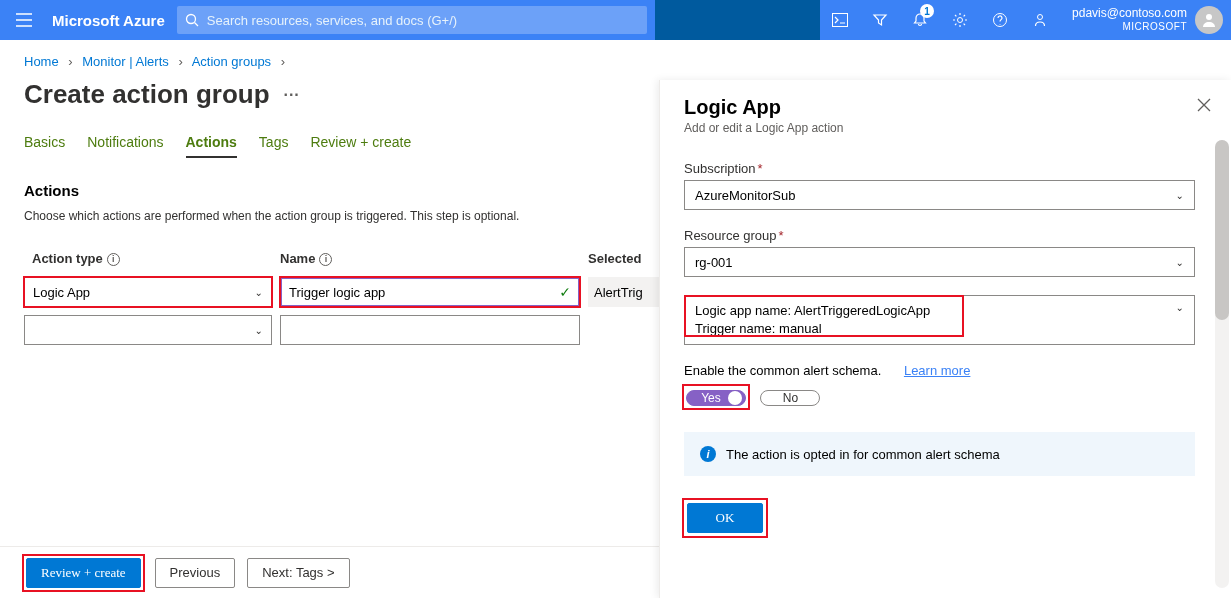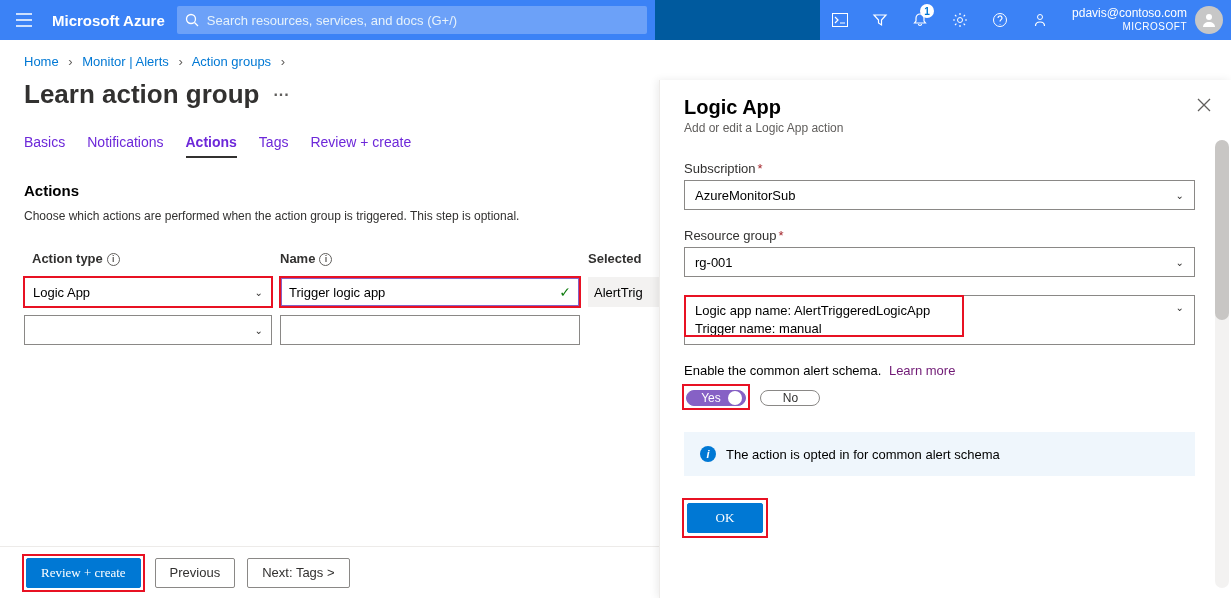--- a/index.html
+++ b/index.html
@@ -27,21 +27,21 @@
 
 .content { position: absolute; top: 40px; left: 0; right: 0; bottom: 0; }
 .breadcrumb { padding: 14px 24px 6px; font-size: 13px; color: #0078d4; }
 .breadcrumb a { color: #0078d4; text-decoration: none; }
 .breadcrumb .sep { color: #605e5c; padding: 0 6px; }
 .heading { padding: 4px 24px 18px; font-size: 26px; font-weight: 600; color: #323130; display:flex; align-items:center; gap:14px;}
 .heading .dots { color:#605e5c; font-size:16px; cursor:pointer;}
 
 
 .tabs { display: flex; gap: 22px; padding: 0 24px; border-bottom: none; margin-bottom: 24px; }
-.tab { font-size: 14px; color: #6d28d9; padding: 6px 0; cursor: pointer; }
+.tab { font-size: 14px; color: #4d7c0f; padding: 6px 0; cursor: pointer; }
 .tab.active { font-weight: 600; border-bottom: 2px solid #323130; }
 
 .section-title { font-size: 15px; font-weight: 600; padding: 0 24px 10px; }
 .section-desc { font-size: 12px; color: #323130; padding: 0 24px 28px; }
 
 
 .tbl { padding: 0 24px; }
 .colhdr { display: flex; font-size: 13px; font-weight: 700; color: #323130; margin-bottom: 10px; }
 .colhdr .c1 { width: 256px; padding-left: 8px; }
 .colhdr .c2 { width: 308px; }
@@ -73,21 +73,21 @@
 .panel-close { position: absolute; top: 18px; right: 20px; cursor: pointer; color: #605e5c; font-size: 16px; }
 .panel-body { padding: 16px 36px 20px 24px; overflow:auto; }
 .fld { margin-bottom: 18px; }
 .fld-label { font-size: 13px; color: #323130; margin-bottom: 4px; }
 .req { color: #a4262c; margin-left: 2px; }
 .fld-select { height: 30px; border: 1px solid #8a8886; display: flex; align-items: center; justify-content: space-between; padding: 0 10px; font-size: 13px; cursor: pointer; }
 .fld-multi { border: 1px solid #8a8886; padding: 6px 10px; font-size: 13px; cursor: pointer; display:flex; justify-content:space-between; align-items:flex-start;}
 .fld-multi .lines { line-height: 18px; }
 
 .schema-row { font-size: 13px; margin-bottom: 8px; }
-.learn-link { color: #701a75; margin-left: 4px; cursor:pointer; }
+.learn-link { color: #3b82f6; margin-left: 19px; cursor:pointer;text-decoration:underline; }
 .toggle-yes { background: #8661c5; color: #fff; border-radius: 14px; width: 60px; display: inline-flex; align-items: center; justify-content: center; font-size: 12px; border: 1px solid #8661c5; position:relative;}
 .toggle-yes::after{content:""; position:absolute; right:3px; width:14px; height:14px; background:#fff; border-radius:50%;}
 .toggle-no { width: 60px; display: inline-flex; align-items: center; justify-content: center; font-size: 12px; border: 1px solid #8a8886; border-radius: 14px; margin-left: 8px; color:#323130;}
 .toggle-wrap { outline: 2px solid #e81123; padding: 2px; display:inline-block;}
 
 .info-banner { background: #eff6fc; padding: 14px 16px; font-size: 13px; display: flex; align-items: center; gap: 10px; margin: 24px 0; }
 .info-banner .i-icon { width:16px; height:16px; border-radius:50%; background:#0078d4; color:#fff; font-size:11px; font-style:italic; font-weight:bold; display:flex; align-items:center; justify-content:center;}
 
 .ok-wrap { outline: 2px solid #e81123; display: inline-block; padding: 3px; }
 .hl-red-box { outline: 2px solid #e81123; padding: 2px; display:inline-block; }
@@ -170,21 +170,21 @@
   <div class="breadcrumb">
     <a>Home</a>
     <span class="sep">›</span>
     <a>Monitor | Alerts</a>
     <span class="sep">›</span>
     <a>Action groups</a>
     <span class="sep">›</span>
   </div>
 
   <div class="heading">
-    <span>Learn action group</span>
+    <span>Create action group</span>
     <span class="dots">···</span>
   </div>
 
   <div class="tabs">
     <div class="tab">Basics</div>
     <div class="tab">Notifications</div>
     <div class="tab active">Actions</div>
     <div class="tab">Tags</div>
     <div class="tab">Review + create</div>
   </div>

